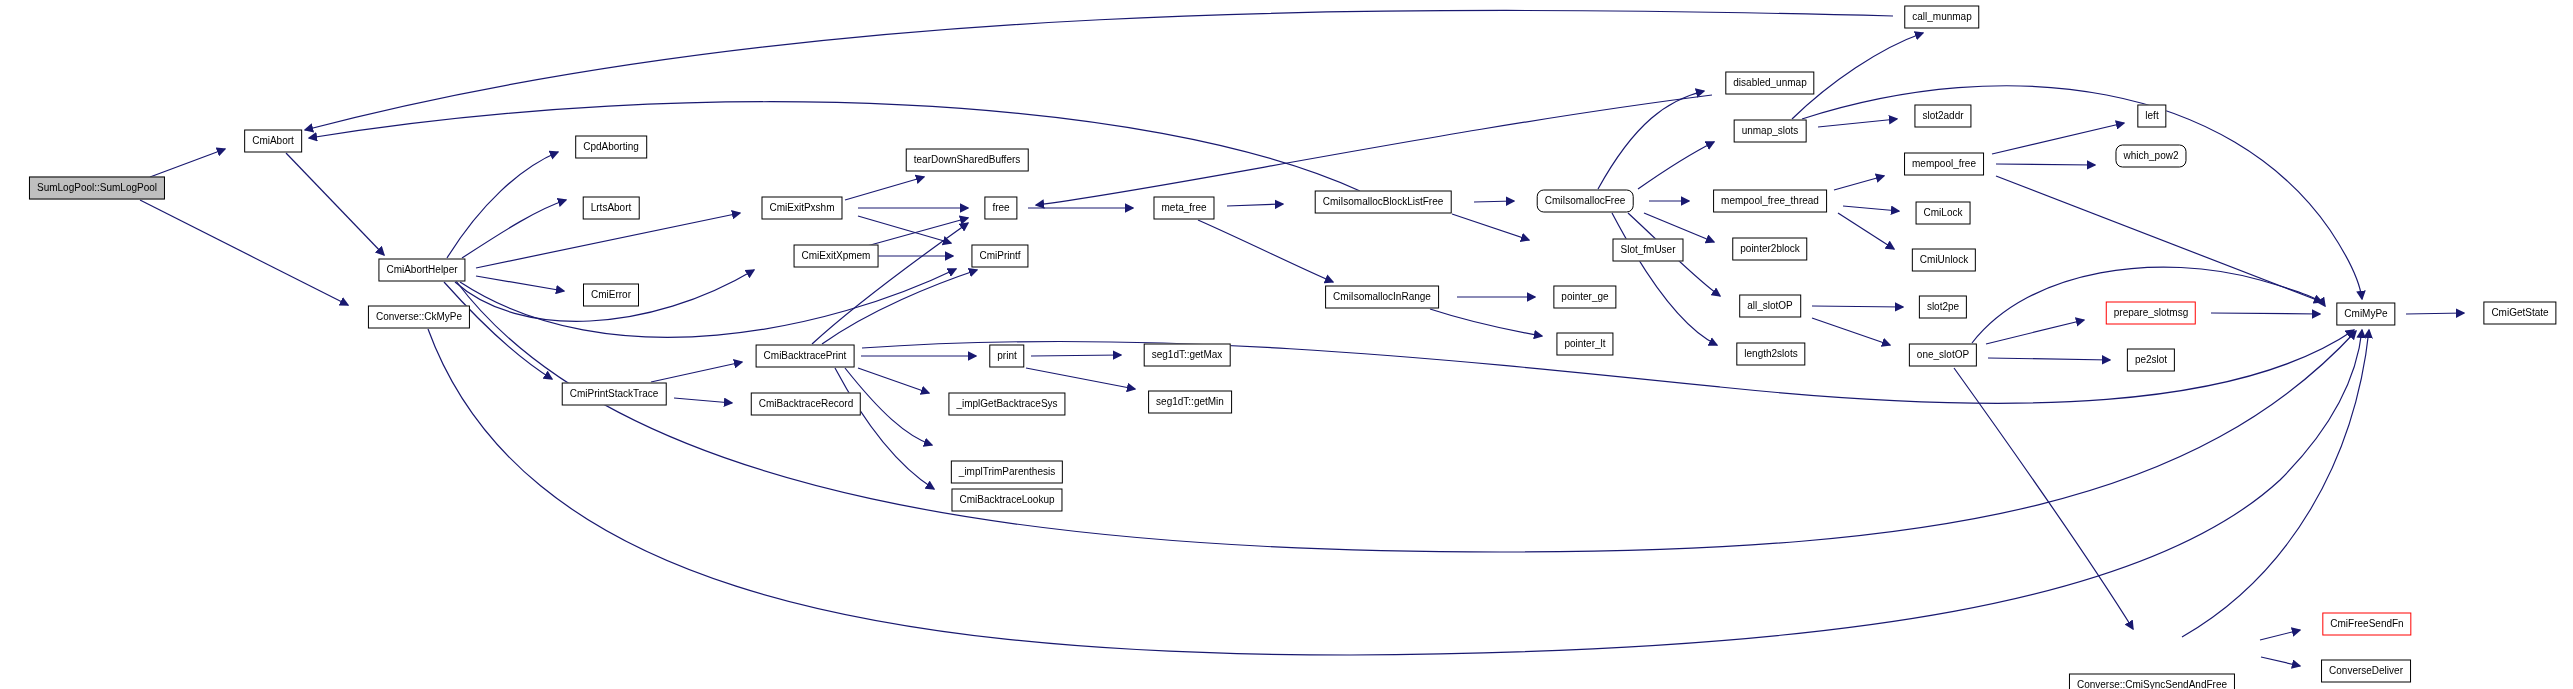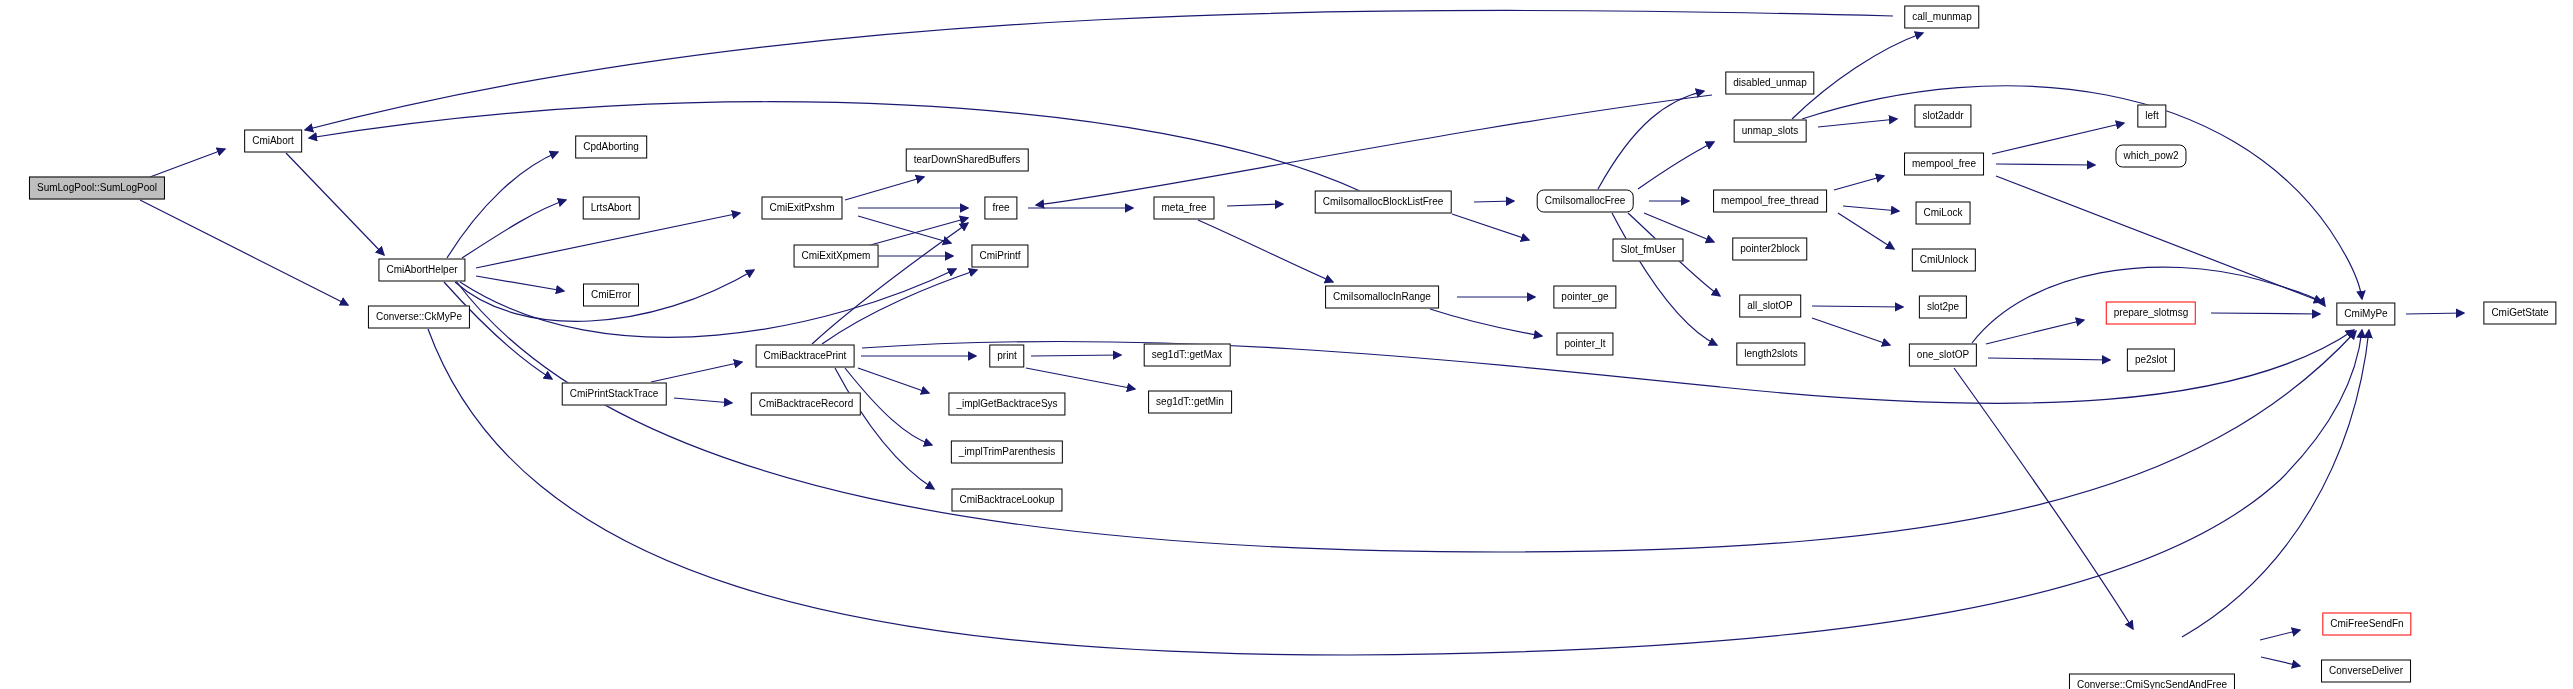--- a/index.html
+++ b/index.html
@@ -149,19 +149,19 @@
   <div class="node" style="left:2151px;top:360px;">pe2slot</div>
   <div class="node" style="left:2366px;top:314px;">CmiMyPe</div>
   <div class="node" style="left:2520px;top:313px;">CmiGetState</div>
   <div class="node" style="left:614px; top:394px;">CmiPrintStackTrace</div>
   <div class="node" style="left:805px; top:356px;">CmiBacktracePrint</div>
   <div class="node" style="left:806px; top:404px;">CmiBacktraceRecord</div>
   <div class="node" style="left:1007px;top:356px;">print</div>
   <div class="node" style="left:1187px;top:355px;">seg1dT::getMax</div>
   <div class="node" style="left:1190px;top:402px;">seg1dT::getMin</div>
   <div class="node" style="left:1007px;top:404px;">_implGetBacktraceSys</div>
-  <div class="node" style="left:1007px;top:452px;text-align:center;">_implTrimParenthesis</div>
+  <div class="node" style="left:1007px;top:472px;text-align:center;">_implTrimParenthesis</div>
   <div class="node" style="left:1007px;top:500px;">CmiBacktraceLookup</div>
   <div class="node" style="left:2152px;top:649px;margin-top:36px;">Converse::CmiSyncSendAndFree</div>
   <div class="node trunc" style="left:2367px;top:624px;">CmiFreeSendFn</div>
   <div class="node" style="left:2366px;top:671px;">ConverseDeliver</div>
 
 </div>
 
 </body></html>

